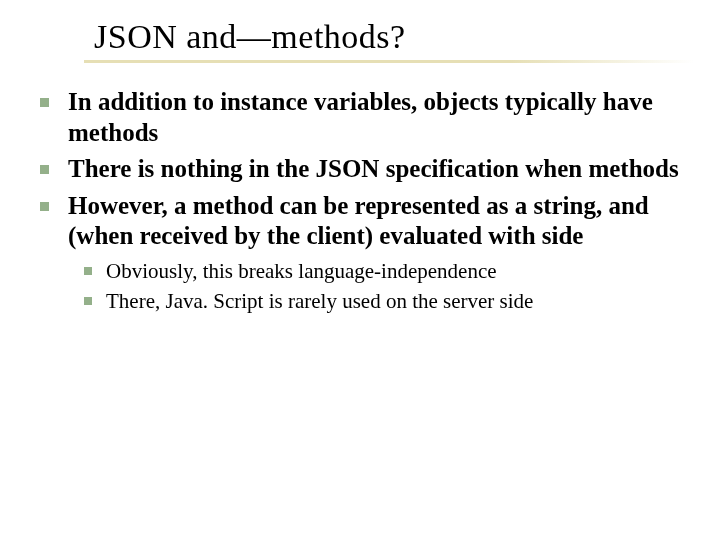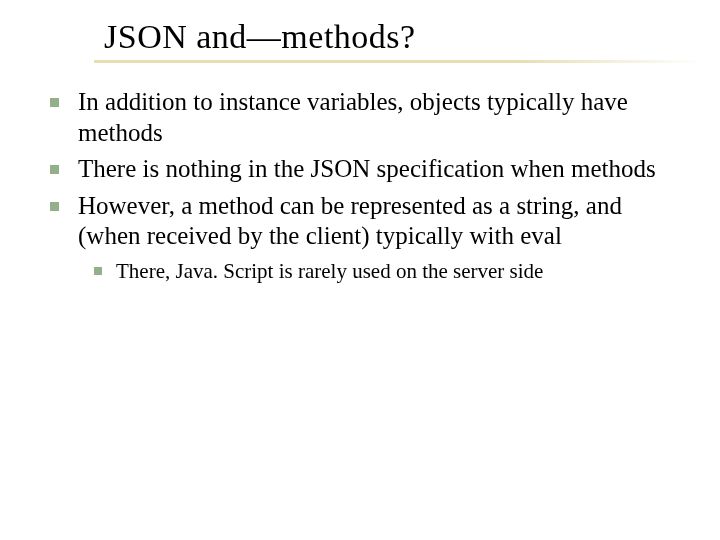--- a/index.html
+++ b/index.html
@@ -9,21 +9,21 @@
     height: 540px;
     background: #ffffff;
     font-family: Georgia, "Times New Roman", serif;
     color: #000;
     overflow: hidden;
   }
   .slide {
     width: 720px;
     height: 540px;
     box-sizing: border-box;
-    padding: 18px 30px 20px 24px;
+    padding: 18px 30px 20px 14px;
   }
   .title-block {
     padding-left: 80px;
     margin-bottom: 10px;
   }
   .title {
     font-size: 34px;
     font-weight: normal;
     color: #000;
     letter-spacing: 0.5px;
@@ -43,20 +43,21 @@
   }
   ul {
     list-style: none;
     margin: 0;
     padding: 0;
   }
   li.level1 {
     position: relative;
     padding-left: 46px;
     margin-bottom: 6px;
+    font-weight: bold;
   }
   li.level1 .bullet {
     position: absolute;
     left: 18px;
     top: 11px;
     width: 9px;
     height: 9px;
     background: #94b08a;
   }
   ul.sub {
@@ -93,23 +94,27 @@
       <li class="level1">
         <span class="bullet"></span>
         <span>In addition to instance variables, objects typically have methods</span>
       </li>
       <li class="level1">
         <span class="bullet"></span>
         <span>There is nothing in the JSON specification when methods</span>
       </li>
       <li class="level1">
         <span class="bullet"></span>
-        <span>However, a method can be represented as a string, and (when received by the client) typically with eval</span>
+        <span>However, a method can be represented as a string, and (when received by the client) evaluated with side</span>
       </li>
     </ul>
     <ul class="sub">
+      <li class="level2">
+        <span class="bullet"></span>
+        <span>Obviously, this breaks language-independence</span>
+      </li>
       <li class="level2">
         <span class="bullet"></span>
         <span>There, Java. Script is rarely used on the server side</span>
       </li>
     </ul>
   </div>
 </div>
 
 </body></html>

